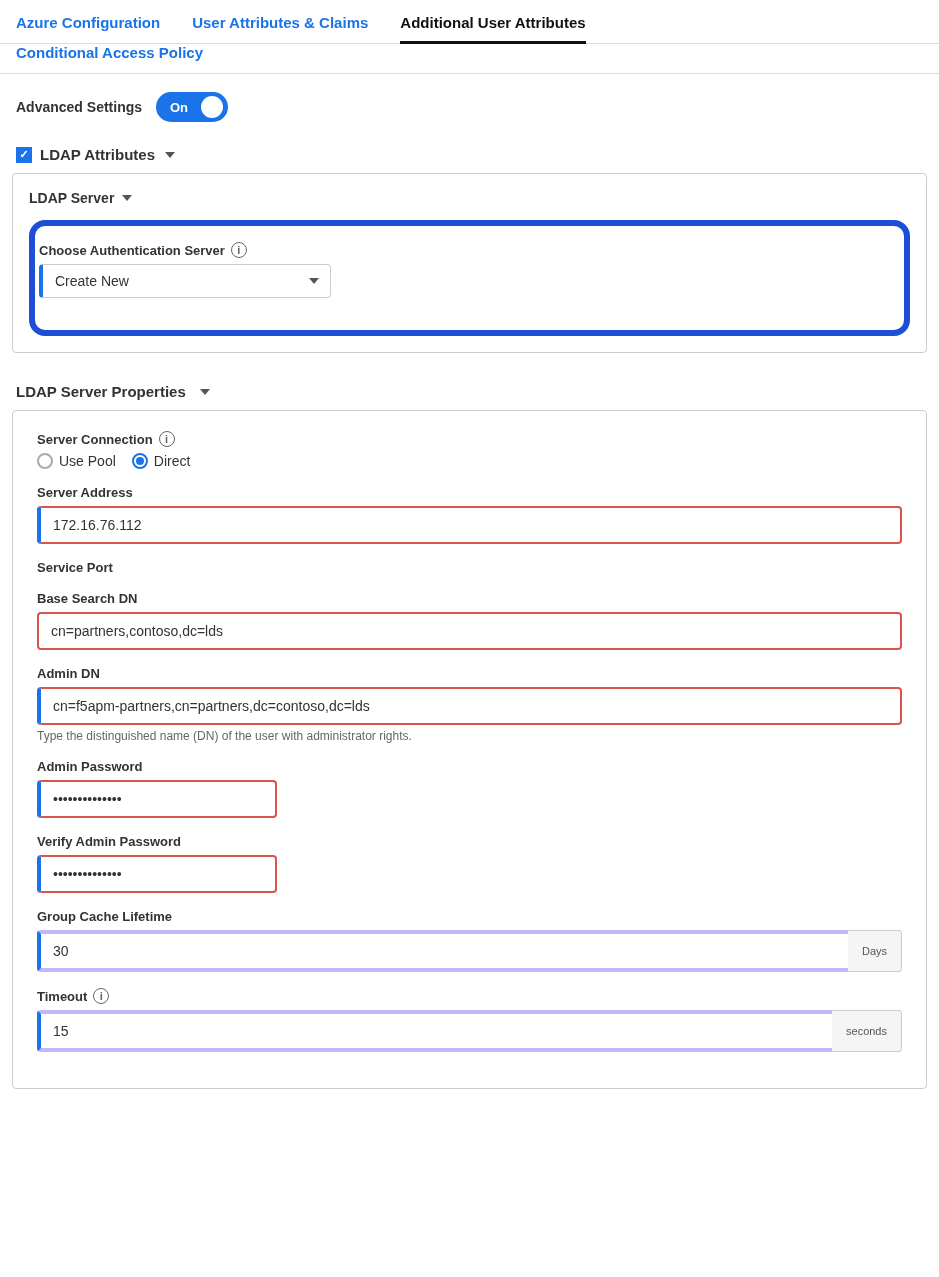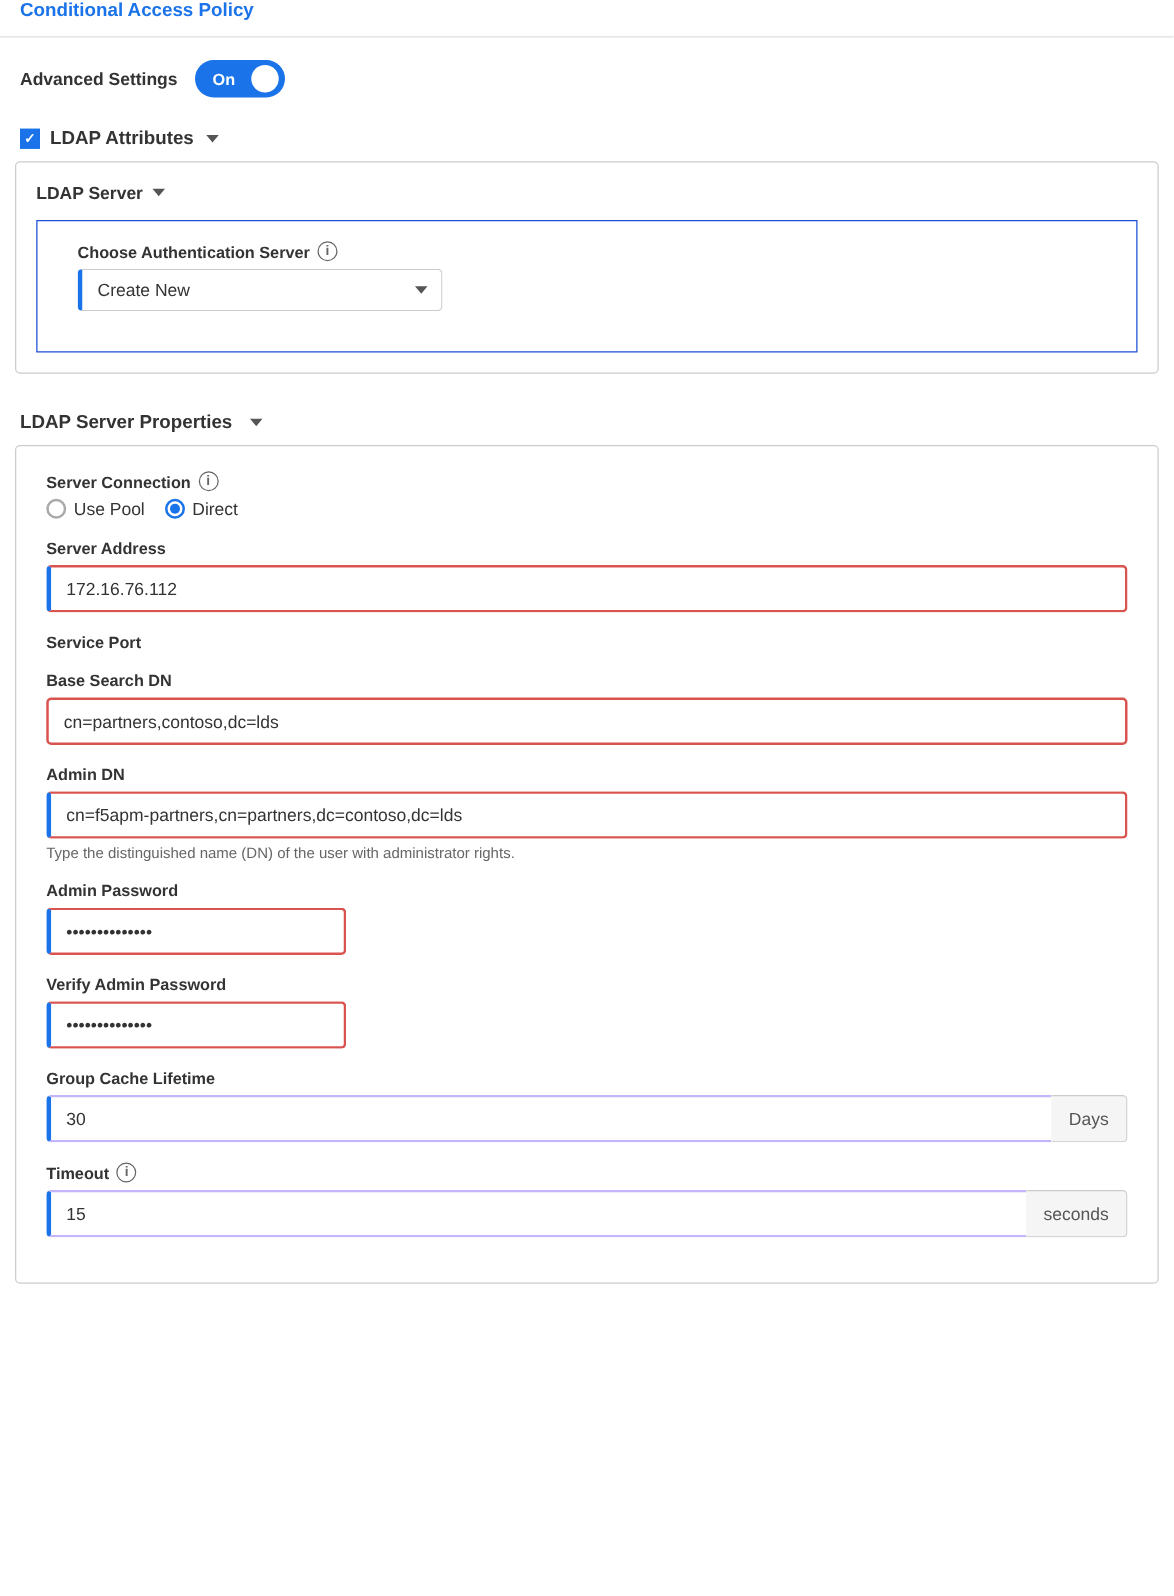--- a/index.html
+++ b/index.html
@@ -139,23 +139,23 @@
       font-weight: 700;
       color: #333;
       display: flex;
       align-items: center;
       gap: 6px;
       margin-bottom: 14px;
     }
 
     
     .inner-card {
-      border: 1px solid #1d4ed8;
-      border-radius: 0;
-      padding: 16px 32px;
+      border: 6px solid #1d4ed8;
+      border-radius: 16px;
+      padding: 16px 4px;
     }
 
     
     .field-group {
       margin-bottom: 16px;
     }
     .field-label {
       font-size: 13px;
       font-weight: 700;
       color: #333;
@@ -200,21 +200,21 @@
       border-top: 6px solid #555;
     }
 
     
     .input-wrapper {
       position: relative;
       width: 100%;
     }
     .input-field {
       width: 100%;
-      border: 2px solid #c4b5fd;
+      border: 4px solid #c4b5fd;
       border-radius: 4px;
       padding: 9px 12px;
       font-size: 14px;
       color: #333;
       background: #fff;
     }
     .input-field.has-left-bar {
       border-left: 4px solid #1a73e8;
     }
     .input-field.highlighted {
@@ -237,21 +237,21 @@
       flex: 1;
       border-right: none;
       border-radius: 4px 0 0 4px;
     }
     .input-suffix {
       padding: 9px 14px;
       border: 1px solid #ccc;
       border-left: none;
       border-radius: 0 4px 4px 0;
       background: #f5f5f5;
-      font-size: 14px;
+      font-size: 11px;
       color: #555;
       white-space: nowrap;
       display: flex;
       align-items: center;
     }
 
     
     .radio-group {
       display: flex;
       align-items: center;
@@ -300,20 +300,27 @@
       margin: 0 12px 16px 12px;
       border: 1px solid #ccc;
       border-radius: 4px;
       padding: 20px 24px;
     }
   </style>
 </head>
 <body>
 
 <nav>
+  <div class="top-nav">
+    <div class="nav-tab-row1" style="display:flex;gap:32px;width:100%;">
+      <a class="nav-tab">Azure Configuration</a>
+      <a class="nav-tab">User Attributes &amp; Claims</a>
+      <a class="nav-tab active">Additional User Attributes</a>
+    </div>
+  </div>
   <div style="padding: 0 16px; border-bottom: 1px solid #ddd; display:flex; gap:32px;">
     <a class="nav-tab" style="padding-bottom:10px;">Conditional Access Policy</a>
   </div>
 </nav>
 
 <div class="advanced-settings-row">
   <span class="advanced-settings-label">Advanced Settings</span>
   <div class="toggle-switch">
     <span class="toggle-text">On</span>
     <div class="toggle-knob"></div>

